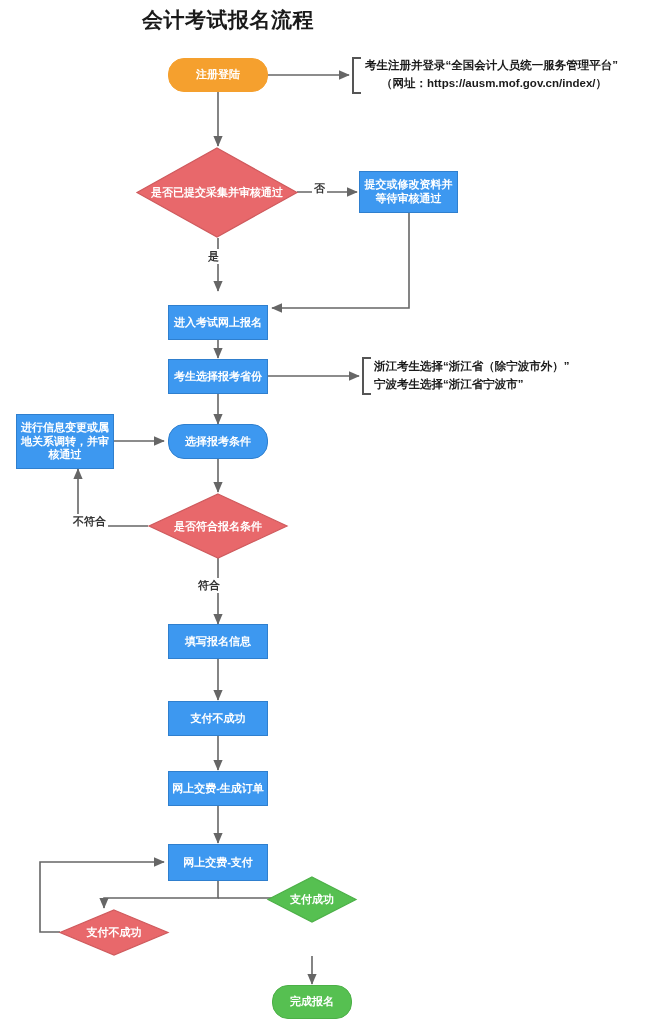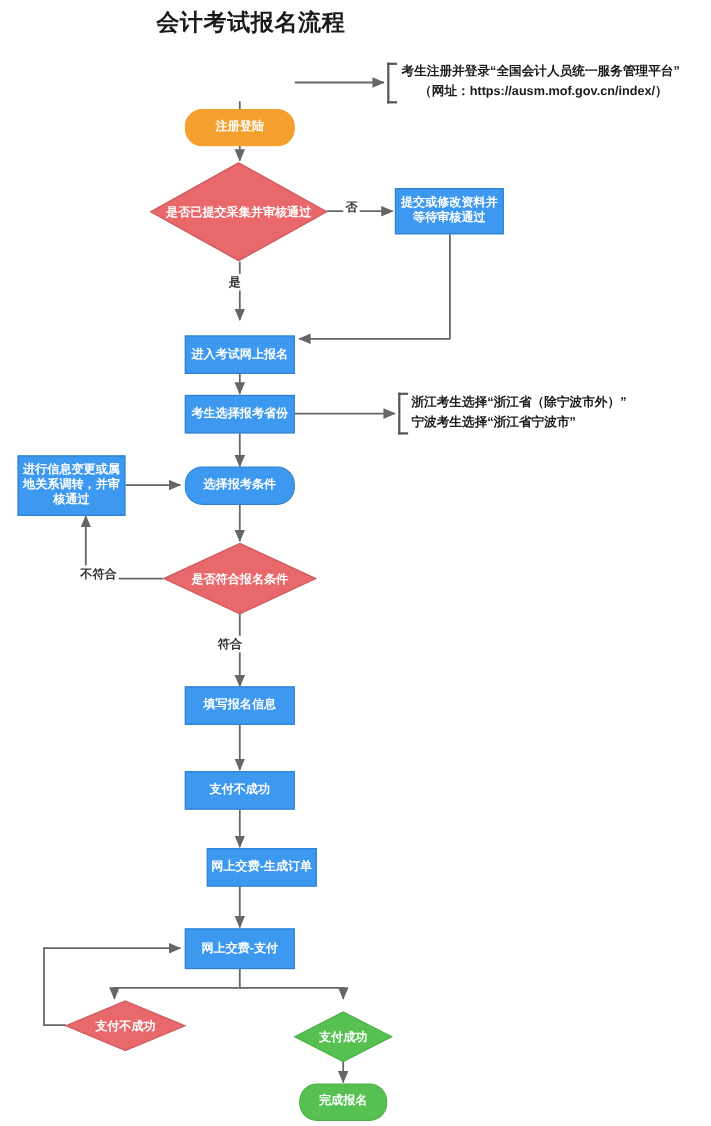--- a/index.html
+++ b/index.html
@@ -44,21 +44,20 @@
     border: 1px solid #2f7fce;
     font-size: 11px;
   }
   .rounded {
     border-radius: 16px;
     font-size: 11px;
   }
   .rounded.orange {
     background: #f5a02e;
     border: 1px solid #f5a02e;
-    margin-top: 41px;
   }
   .rounded.green {
     background: #56c051;
     border: 1px solid #4cb047;
   }
   
   .diamond {
     position: absolute;
   }
   .diamond svg {
@@ -216,36 +215,36 @@
   </div>
 
   <div class="node rect" style="left:168px; top:624px; width:100px; height:35px;">
     <span>填写报名信息</span>
   </div>
 
   <div class="node rect" style="left:168px; top:701px; width:100px; height:35px;">
     <span>支付不成功</span>
   </div>
 
-  <div class="node rect" style="left:168px; top:771px; width:100px; height:35px;margin-left:20px;">
+  <div class="node rect" style="left:168px; top:771px; width:100px; height:35px;">
     <span>网上交费-生成订单</span>
   </div>
 
   <div class="node rect" style="left:168px; top:844px; width:100px; height:37px;">
     <span>网上交费-支付</span>
   </div>
 
   <div class="diamond" style="left:59px; top:909px; width:110px; height:47px;">
     <svg width="110" height="47" viewBox="0 0 110 47" xmlns="http://www.w3.org/2000/svg">
       <polygon points="55,1 109,23.5 55,46 1,23.5" fill="#e8686b" stroke="#cf5a5d" stroke-width="1.2"></polygon>
     </svg>
     <div class="dlabel">支付不成功</div>
   </div>
 
-  <div class="diamond" style="left:267px; top:919px; width:90px; height:47px;font-family:Liberation Mono, monospace;">
+  <div class="diamond" style="left:267px; top:876px; width:90px; height:47px;font-family:Liberation Mono, monospace;">
     <svg width="90" height="47" viewBox="0 0 90 47" xmlns="http://www.w3.org/2000/svg">
       <polygon points="45,1 89,23.5 45,46 1,23.5" fill="#56c051" stroke="#4cb047" stroke-width="1.2"></polygon>
     </svg>
     <div class="dlabel">支付成功</div>
   </div>
 
   <div class="node rounded green" style="left:272px; top:985px; width:80px; height:34px;">
     <span>完成报名</span>
   </div>
 

